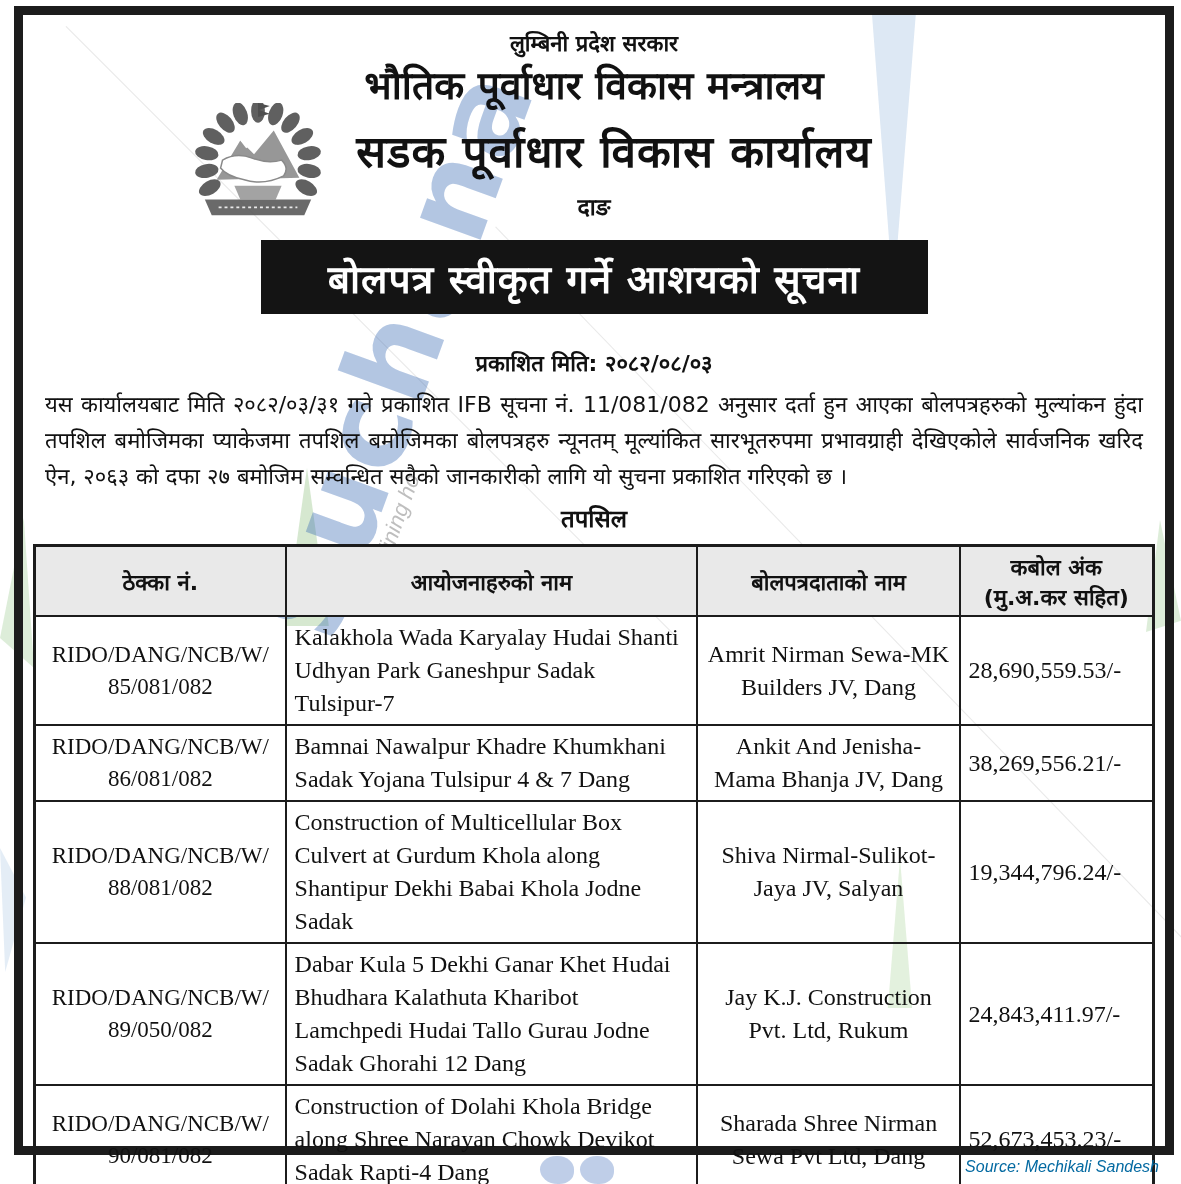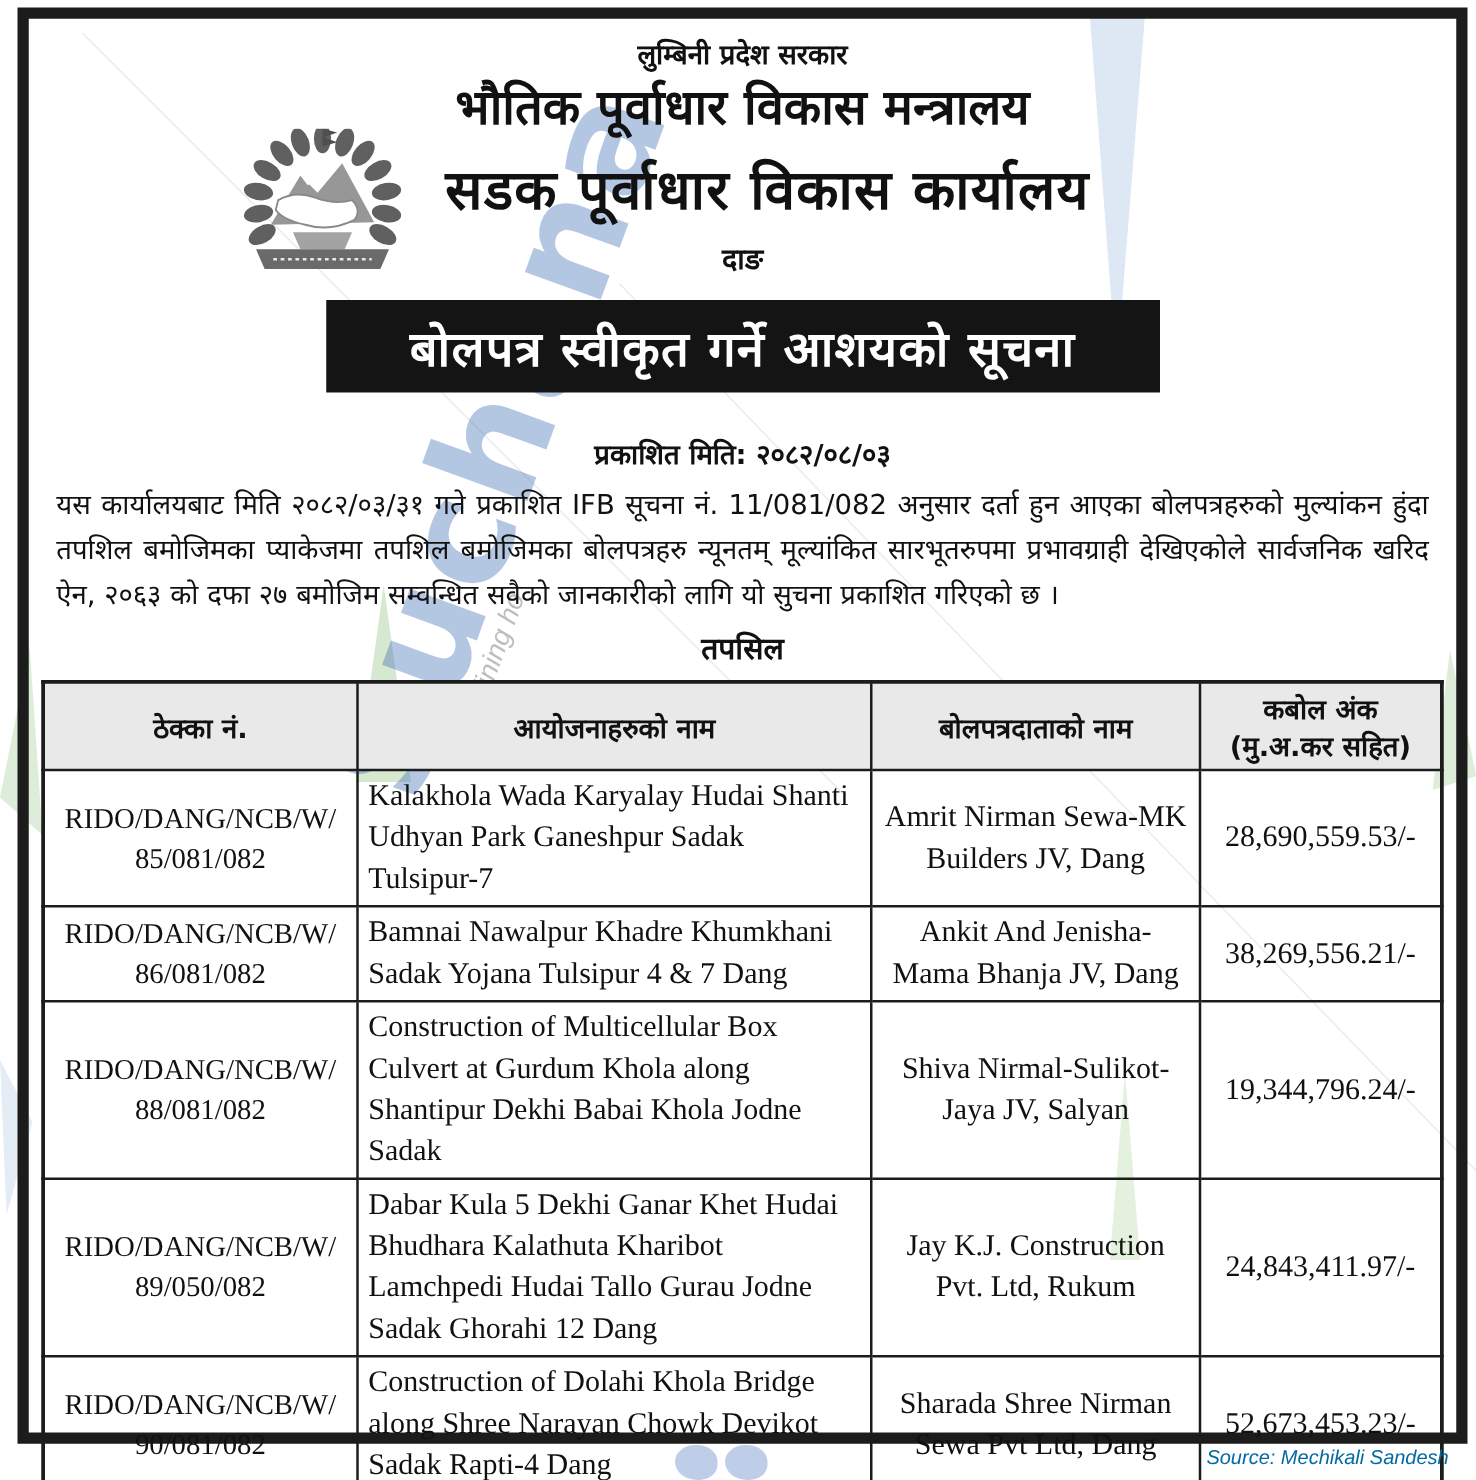--- a/index.html
+++ b/index.html
@@ -109,21 +109,21 @@
   }
   td.c-project{
     text-align:left;font-family:"Liberation Serif",serif;
     font-size:24px;line-height:33px;padding-left:10px;
   }
   td.c-bidder{
     text-align:center;font-family:"Liberation Serif",serif;
     font-size:24px;line-height:33px;
   }
   td.c-amount{
-    text-align:center;font-family:"Liberation Serif",serif;
+    text-align:left;font-family:"Liberation Serif",serif;
     font-size:24px;
   }
   tr.r1{height:100px;} tr.r2{height:72px;} tr.r3{height:94px;}
   tr.r4{height:128px;} tr.r5{height:103px;}
 
   .source{
     position:absolute;right:22px;top:1158px;z-index:1;
     font-family:"Liberation Sans",sans-serif;
     font-size:16px;font-style:italic;color:#0369a1;
   }

